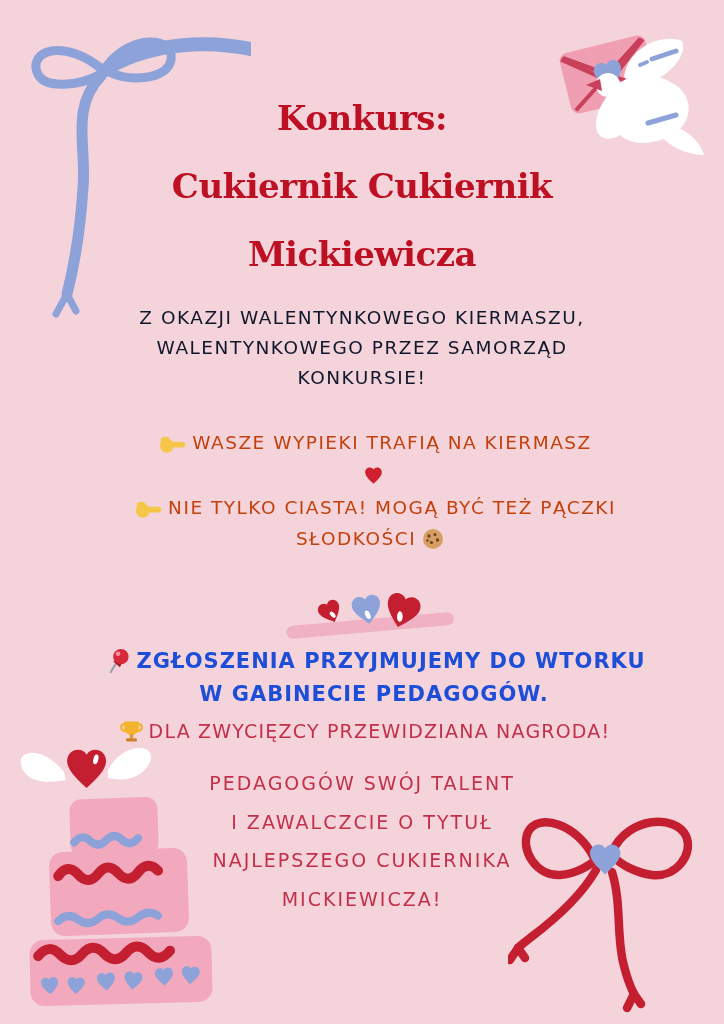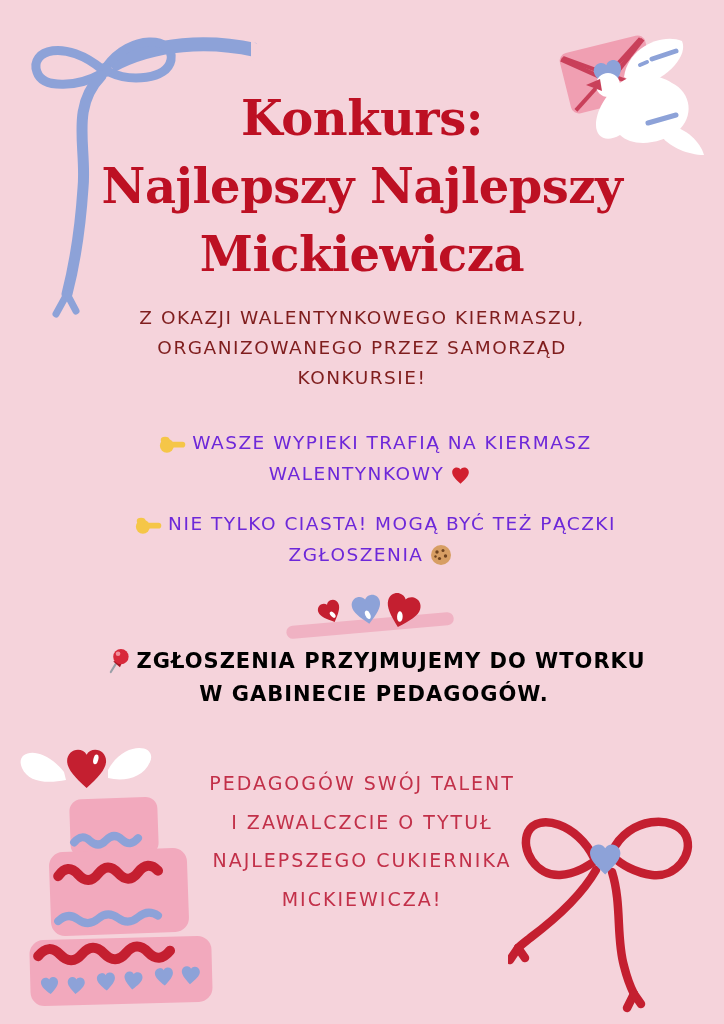--- a/index.html
+++ b/index.html
@@ -8,35 +8,35 @@
     width:724px;height:1024px;
     background:#f5d3db;
     overflow:hidden;
     font-family:"DejaVu Sans","Liberation Sans",sans-serif;
   }
   .txt{position:absolute;left:0;right:0;text-align:center;}
   .line{white-space:nowrap;}
   .title{
     font-family:"DejaVu Serif","Liberation Serif",serif;
     font-weight:bold;
-    font-size:48px;line-height:68px;
+    font-size:34px;line-height:68px;
     color:#bd1023;
     letter-spacing:-0.5px;
   }
   .body-text{
     font-size:18.5px;line-height:30px;
     letter-spacing:1.5px;
-    color:#7f1d1d;
-  }
-  .bullets{font-size:18.5px;line-height:31px;letter-spacing:1.5px;color:#6d28d9;padding-left:22px;}
+    color:#0f172a;
+  }
+  .bullets{font-size:18.5px;line-height:31px;letter-spacing:1.5px;color:#c2410c;padding-left:22px;}
   .strong-text{
     font-weight:bold;
     font-size:21px;line-height:33px;
     letter-spacing:1px;
-    color:#000000;
+    color:#1d4ed8;
     padding-left:24px;
   }
   .prize-text{font-size:19px;line-height:30px;letter-spacing:1.2px;color:#c23049;}
   .closing-text{font-size:19px;line-height:38.5px;letter-spacing:2px;color:#c23049;}
   .emoji{display:inline-block;vertical-align:-6px;margin:0 5px;}
   .decor{position:absolute;}
 </style>
 </head>
 <body>
 
@@ -74,52 +74,52 @@
       <path d="M 142 100 C 158 104 172 116 176 130 C 160 130 142 122 134 112 Z" fill="#ffffff"></path>
       <path d="M 72 54 L 58 60 L 74 66 Z" fill="#c9405a"></path>
       <path d="M 124 34 L 148 26" stroke="#8da2d8" stroke-width="5" stroke-linecap="round"></path>
       <path d="M 112 40 L 119 37" stroke="#8da2d8" stroke-width="4" stroke-linecap="round"></path>
       <path d="M 120 98 L 148 90" stroke="#8da2d8" stroke-width="5" stroke-linecap="round"></path>
     </g>
   </svg>
 
   <div class="txt title" style="top:84px">
     <div class="line">Konkurs:</div>
-    <div class="line">Najlepszy Najlepszy</div>
+    <div class="line">Cukiernik Cukiernik</div>
     <div class="line">Mickiewicza</div>
   </div>
 
   <div class="txt body-text" style="top:303px">
     <div class="line">Z OKAZJI WALENTYNKOWEGO KIERMASZU,</div>
-    <div class="line">ORGANIZOWANEGO PRZEZ SAMORZĄD</div>
+    <div class="line">WALENTYNKOWEGO PRZEZ SAMORZĄD</div>
     <div class="line">KONKURSIE!</div>
   </div>
 
   <div class="txt bullets" style="top:427px">
     <div class="line">
       <svg class="emoji" width="28" height="22" viewBox="0 0 32 24">
         <ellipse cx="9" cy="14" rx="8" ry="8" fill="#f5c648"></ellipse>
         <rect x="8" y="9.5" width="22" height="6.5" rx="3.2" fill="#f5c648"></rect>
         <ellipse cx="7" cy="7.5" rx="5" ry="3.8" fill="#f5c648"></ellipse>
       </svg><span>WASZE WYPIEKI TRAFIĄ NA KIERMASZ</span>
     </div>
     <div class="line">
-      <span>WALENTYNKOWY</span><svg class="emoji" width="23" height="21" viewBox="0 0 24 24">
+      <svg class="emoji" width="23" height="21" viewBox="0 0 24 24">
           <use href="#heart24" fill="#d1202f"></use>
         </svg>
     </div>
-    <div class="line" style="margin-top:19px">
+    <div class="line" style="margin-top:3px">
       <svg class="emoji" width="28" height="22" viewBox="0 0 32 24">
         <ellipse cx="9" cy="14" rx="8" ry="8" fill="#f5c648"></ellipse>
         <rect x="8" y="9.5" width="22" height="6.5" rx="3.2" fill="#f5c648"></rect>
         <ellipse cx="7" cy="7.5" rx="5" ry="3.8" fill="#f5c648"></ellipse>
       </svg><span>NIE TYLKO CIASTA! MOGĄ BYĆ TEŻ PĄCZKI</span>
     </div>
     <div class="line">
-      <span>ZGŁOSZENIA</span><svg class="emoji" width="24" height="24" viewBox="0 0 24 24">
+      <span>SŁODKOŚCI</span><svg class="emoji" width="24" height="24" viewBox="0 0 24 24">
         <circle cx="12" cy="12" r="10" fill="#d79e63"></circle>
         <circle cx="8" cy="9" r="1.7" fill="#6f4320"></circle>
         <circle cx="14" cy="7.5" r="1.5" fill="#6f4320"></circle>
         <circle cx="16.5" cy="13" r="1.7" fill="#6f4320"></circle>
         <circle cx="10.5" cy="15.5" r="1.6" fill="#6f4320"></circle>
         <circle cx="6.5" cy="13.5" r="1.2" fill="#6f4320"></circle>
       </svg>
     </div>
   </div>
 
@@ -144,20 +144,31 @@
       <svg class="emoji" width="24" height="27" viewBox="0 0 24 28">
         <path d="M9 17 L3.5 26" stroke="#9aa0a8" stroke-width="2.2" stroke-linecap="round"></path>
         <polygon points="6,15 13,21 17,12" fill="#a61625"></polygon>
         <circle cx="14" cy="10" r="8" fill="#d8293b"></circle>
         <circle cx="11" cy="7" r="2.4" fill="#f0919c"></circle>
       </svg><span>ZGŁOSZENIA PRZYJMUJEMY DO WTORKU</span>
     </div>
     <div class="line">W GABINECIE PEDAGOGÓW.</div>
   </div>
 
+  <div class="txt prize-text" style="top:716px">
+    <div class="line">
+      <svg class="emoji" width="25" height="25" viewBox="0 0 24 24">
+        <path d="M5 5 C1 5 1 11.5 6.5 11.5" stroke="#f3b32c" stroke-width="2.2" fill="none"></path>
+        <path d="M19 5 C23 5 23 11.5 17.5 11.5" stroke="#f3b32c" stroke-width="2.2" fill="none"></path>
+        <path d="M5 2.5 h14 v6 a7 7 0 0 1 -14 0 Z" fill="#f3b32c"></path>
+        <rect x="10.4" y="14.5" width="3.2" height="4" fill="#e0982b"></rect>
+        <rect x="6.8" y="18.5" width="10.4" height="3.2" rx="1" fill="#c9822a"></rect>
+      </svg><span>DLA ZWYCIĘZCY PRZEWIDZIANA NAGRODA!</span>
+    </div>
+  </div>
 
   <div class="txt closing-text" style="top:764px">
     <div class="line">PEDAGOGÓW SWÓJ TALENT</div>
     <div class="line">I ZAWALCZCIE O TYTUŁ</div>
     <div class="line">NAJLEPSZEGO CUKIERNIKA</div>
     <div class="line">MICKIEWICZA!</div>
   </div>
 
   <svg class="decor" style="left:10px;top:738px" width="215" height="275" viewBox="0 0 215 275">
     <path d="M 54 34 C 32 6 4 12 12 30 C 18 44 36 46 56 42 Z" fill="#ffffff"></path>

